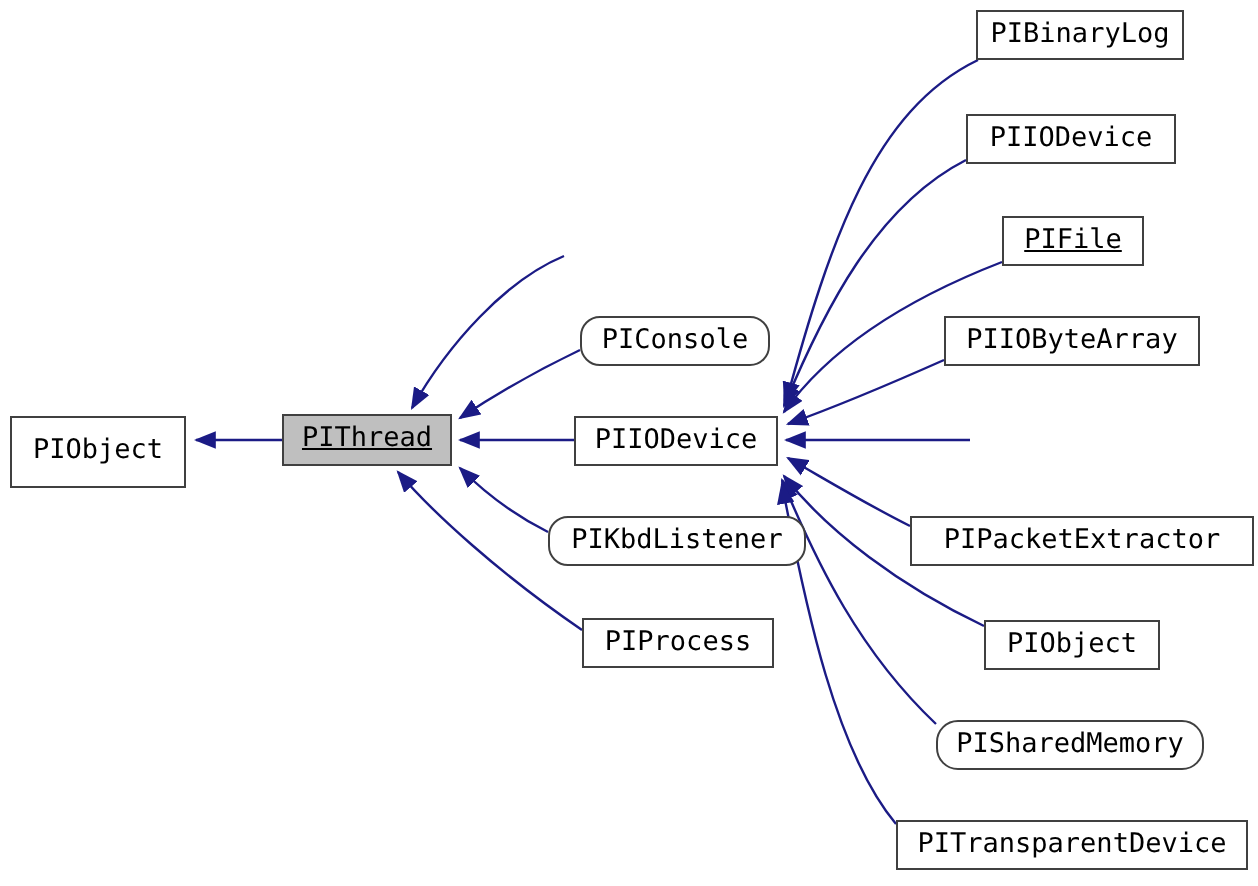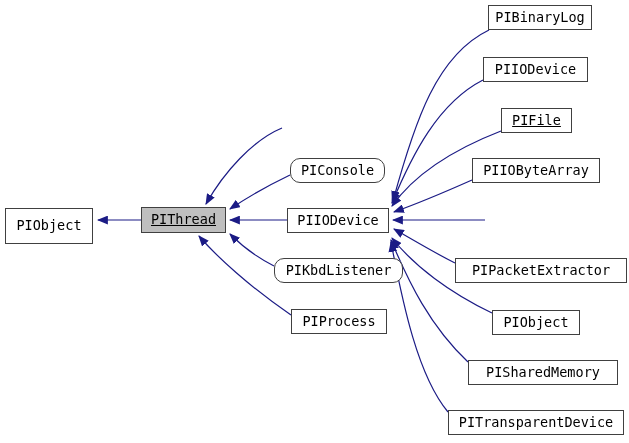--- a/index.html
+++ b/index.html
@@ -95,17 +95,17 @@
 
   <div class="node" style="left:501px; top:108px; width:71px;  height:25px;text-decoration:underline;">PIFile</div>
 
   <div class="node" style="left:472px; top:158px; width:128px; height:25px;">PIIOByteArray</div>
 
 
   <div class="node" style="left:455px; top:258px; width:172px; height:25px;text-align:center;">PIPacketExtractor</div>
 
   <div class="node" style="left:492px; top:310px; width:88px;  height:25px;">PIObject</div>
 
-  <div class="node" style="left:468px; top:360px; width:150px; height:25px;">PISharedMemory</div>
+  <div class="node" style="left:468px; top:360px; width:134px; height:25px;border-radius:11px;">PISharedMemory</div>
 
   <div class="node" style="left:448px; top:410px; width:176px; height:25px;">PITransparentDevice</div>
 
 </div>
 
 </body></html>

